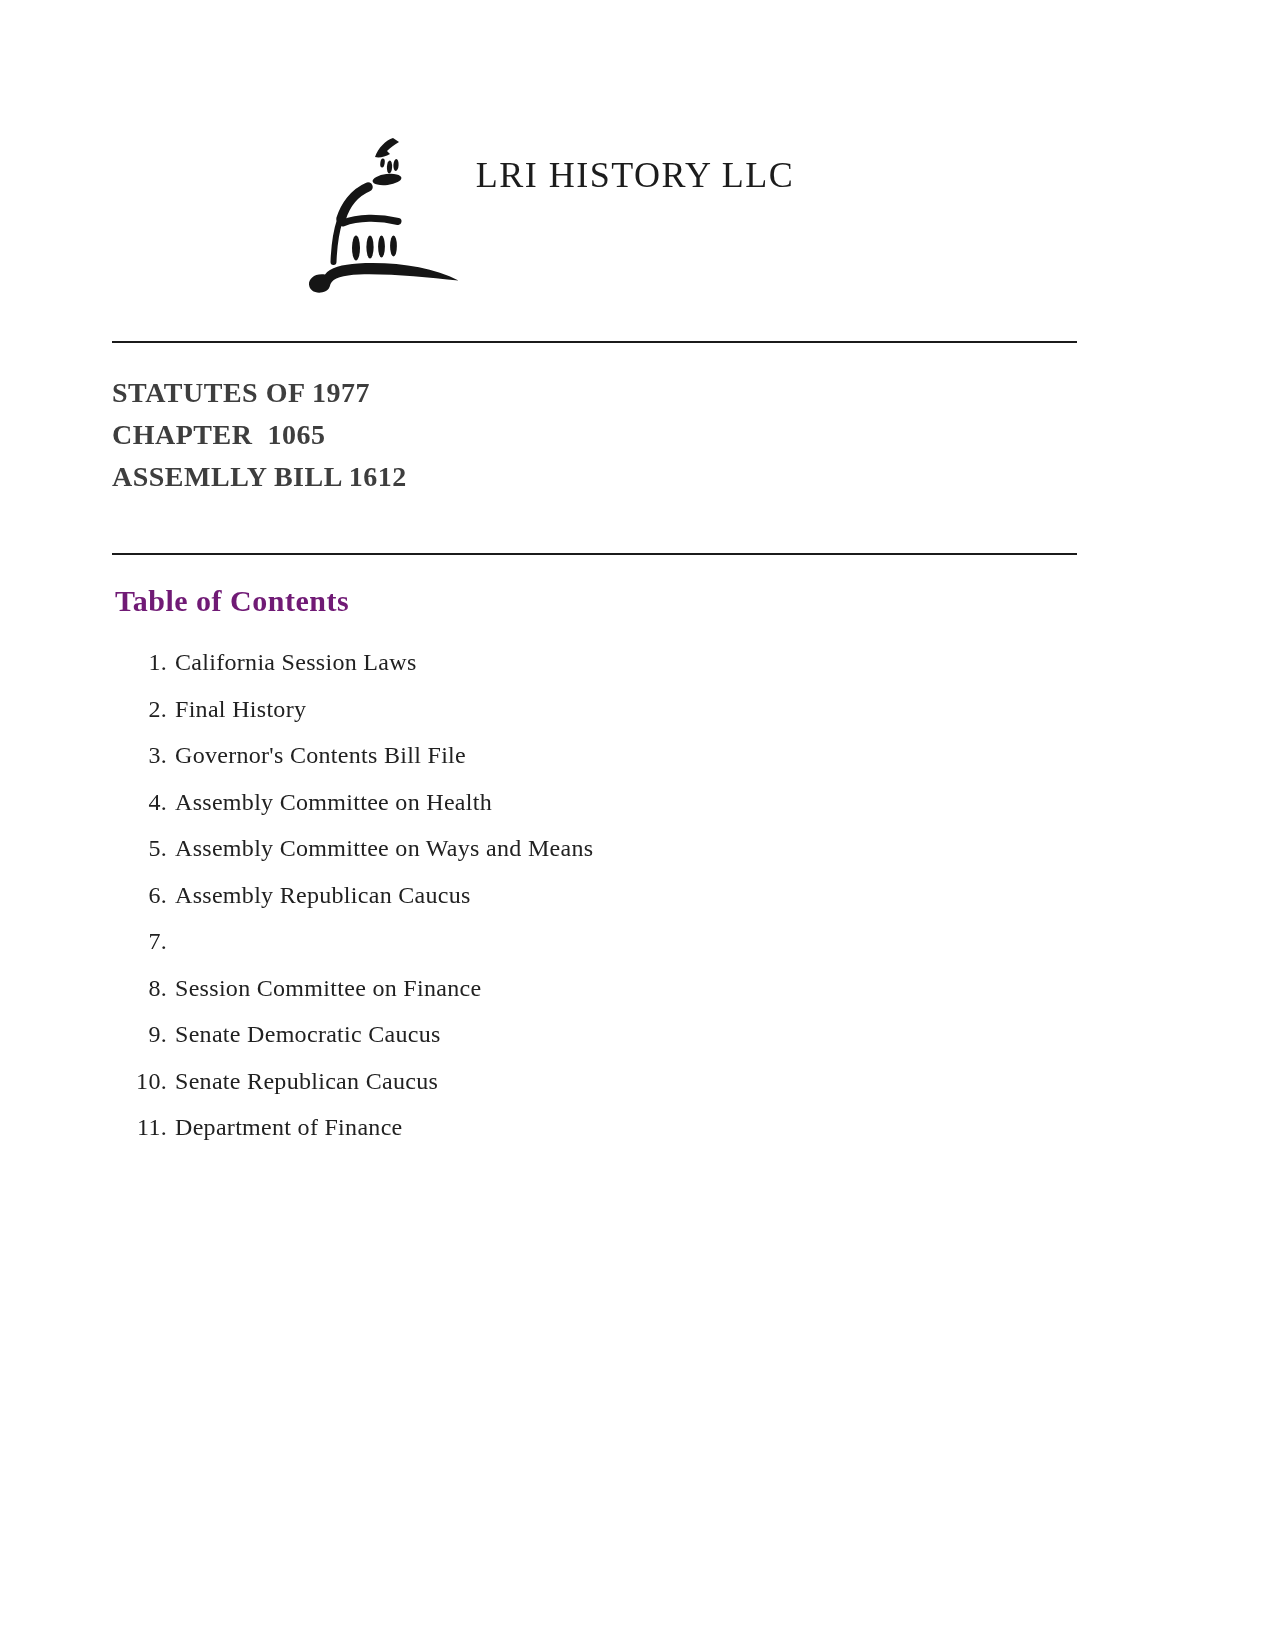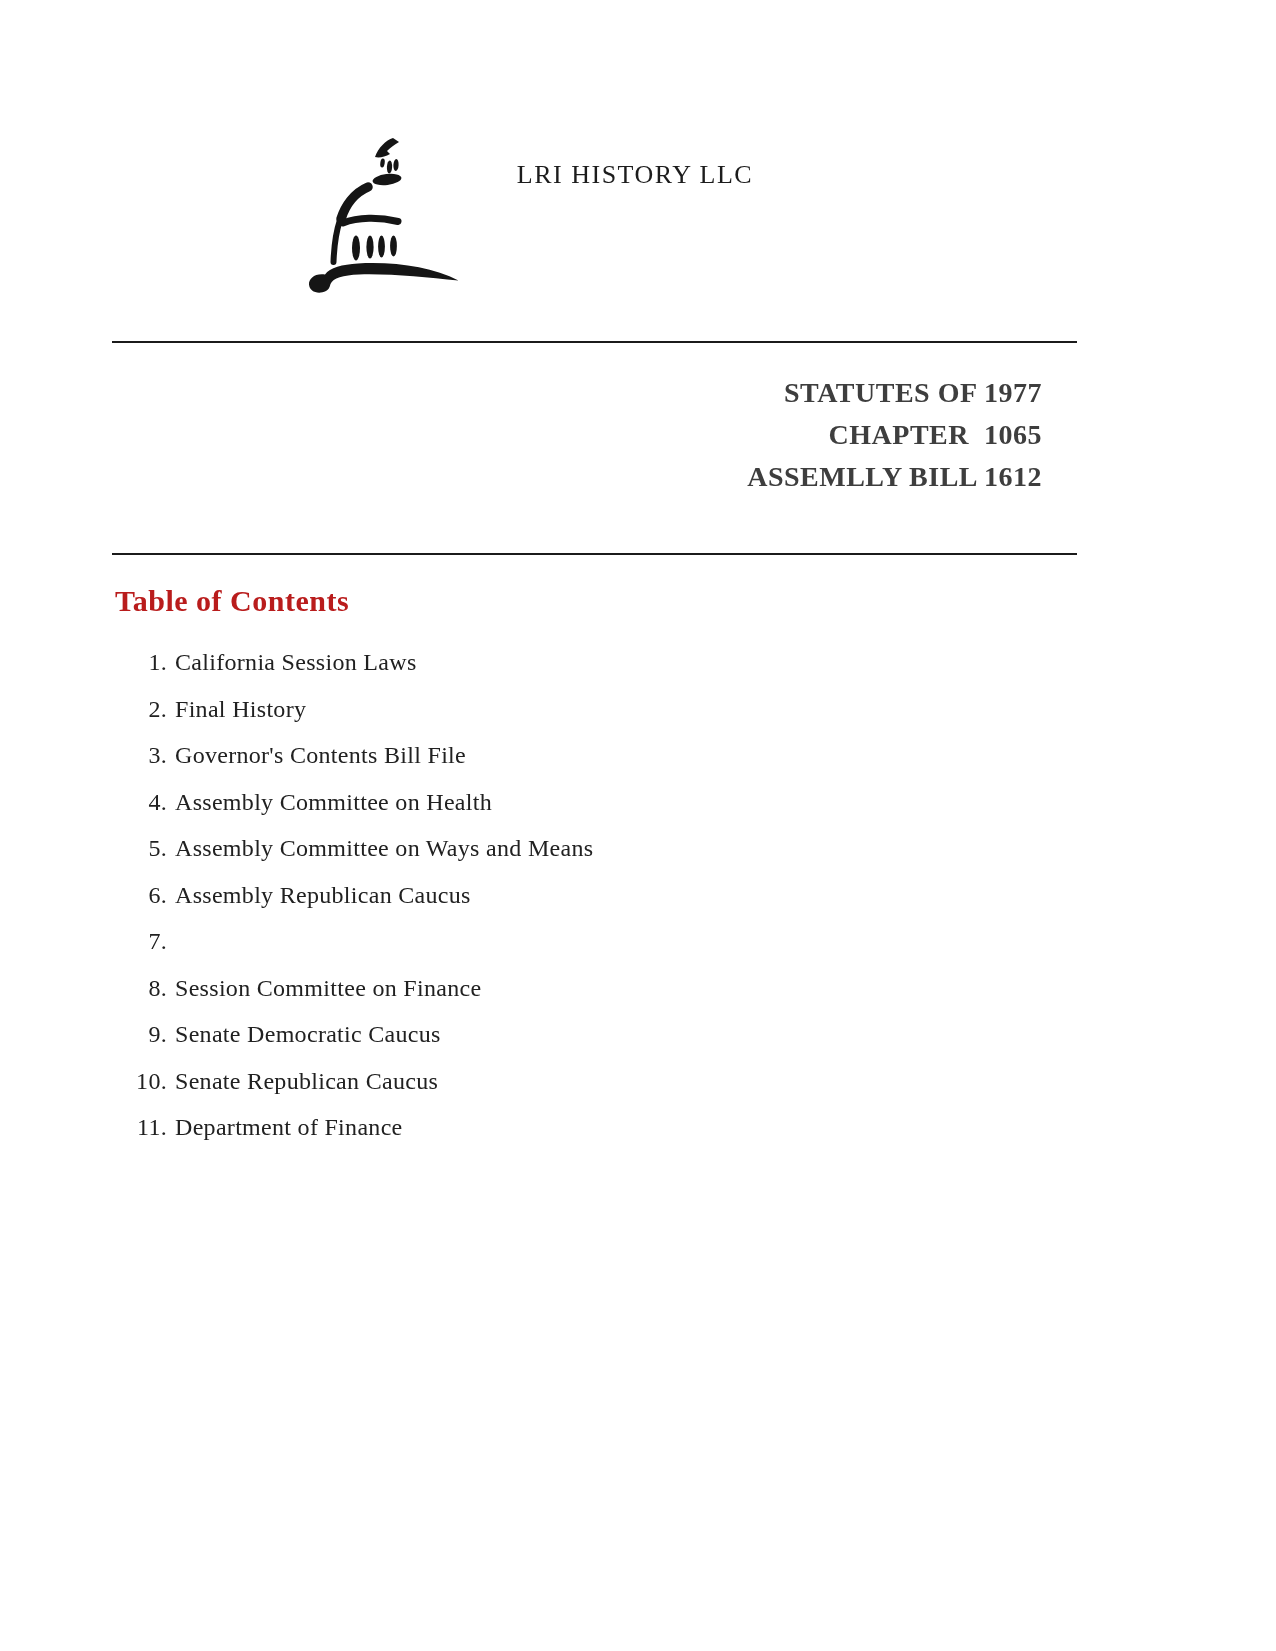--- a/index.html
+++ b/index.html
@@ -23,21 +23,21 @@
   }
   .header-text {
     position: absolute;
     left: 410px;
     top: 156px;
     width: 450px;
     text-align: center;
     color: #1c1c1c;
   }
   .company-name {
-    font-size: 26px;
+    font-size: 36px;
     line-height: 38px;
     letter-spacing: 1.5px;
     white-space: nowrap;
   }
   .contact-line {
     font-size: 18px;
     line-height: 30px;
     letter-spacing: 0.6px;
     white-space: nowrap;
   }
@@ -54,40 +54,39 @@
   }
   .rule-1 { top: 341px; }
   .rule-2 { top: 553px; }
 
   
   .case-heading {
     position: absolute;
     left: 112px;
     top: 372px;
     width: 930px;
-    text-align: right;
     font-weight: bold;
     font-size: 28px;
     color: #3e3e3e;
     letter-spacing: 0.5px;
   }
   .case-heading .ch-line {
     line-height: 42px;
     white-space: pre; 
   }
 
   
   .toc-title {
     position: absolute;
     left: 115px;
     top: 584px;
     font-size: 30px;
     font-weight: bold;
     letter-spacing: 0.5px;
-    color: #b91c1c;
+    color: #701a75;
     white-space: nowrap;
   }
   .toc-list {
     position: absolute;
     left: 115px;
     top: 650px;
     margin: 0;
     padding: 0;
     list-style: none;
   }

